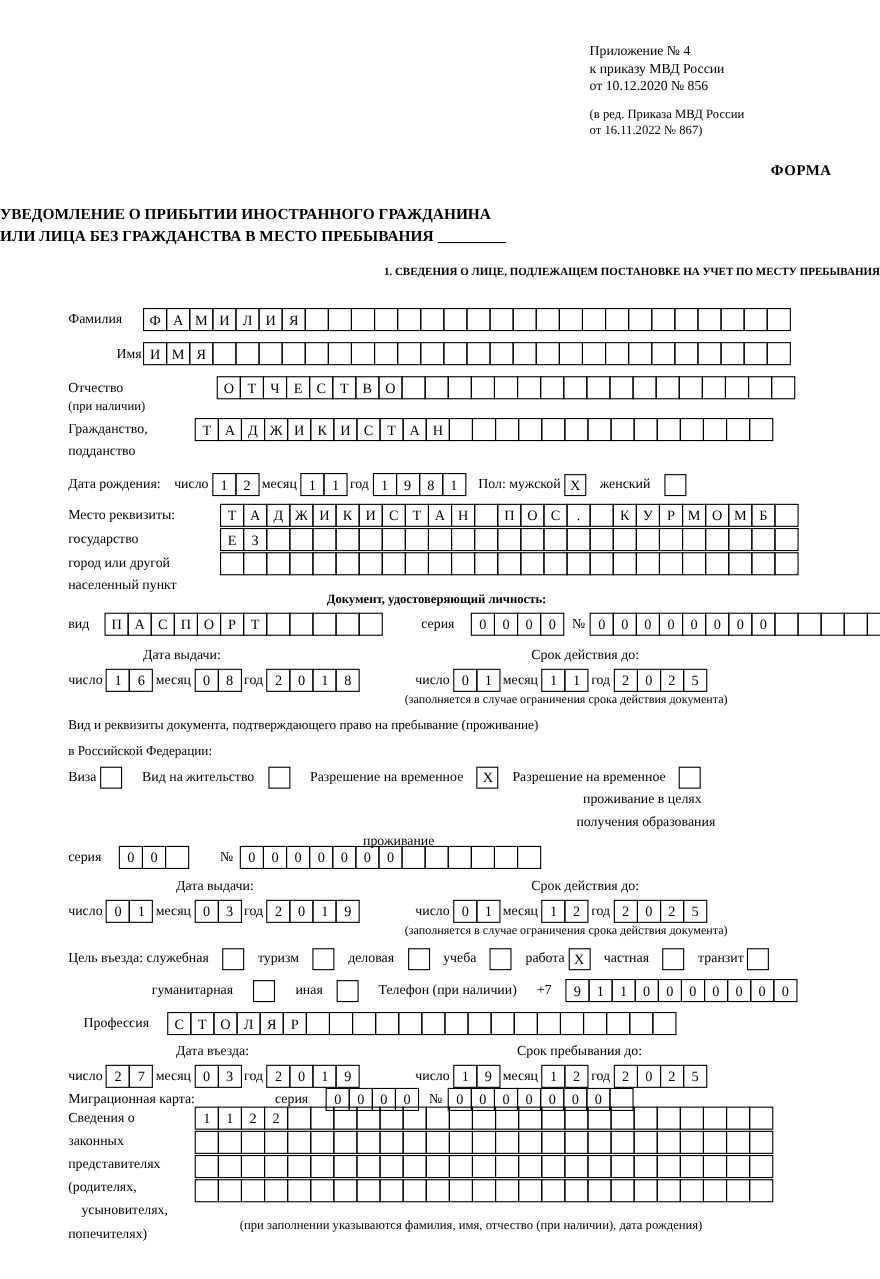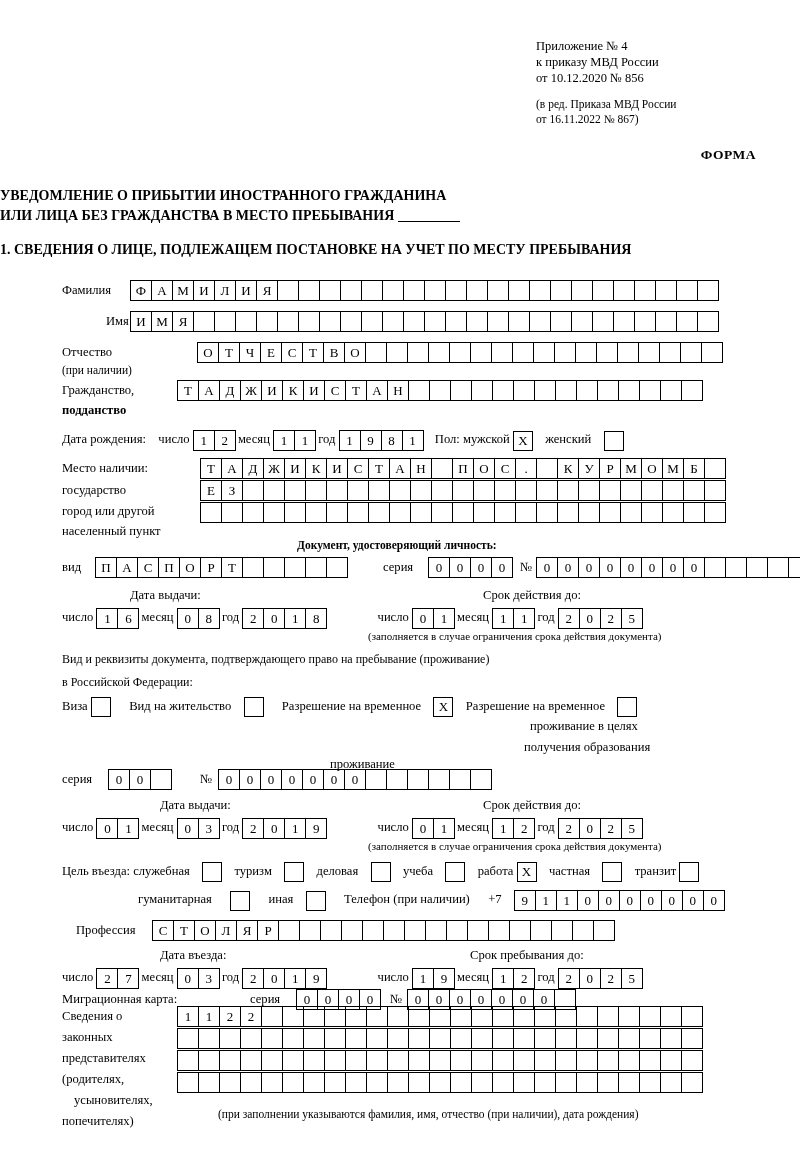--- a/index.html
+++ b/index.html
@@ -5,21 +5,21 @@
   html,body{margin:0;padding:0;background:#fff;}
   body{width:800px;height:1163px;font-family:"Liberation Serif", serif;color:#000;position:relative;overflow:hidden;}
   .page{width:800px;height:1027px;position:relative;padding:0;box-sizing:border-box;}
 
   .hdr{position:absolute;right:44px;top:38px;text-align:left;font-size:12.5px;line-height:16px;width:220px;}
   .hdr .blk2{margin-top:11px;font-size:11.5px;line-height:15px;}
   .forma{position:absolute;right:44px;top:147px;font-weight:bold;font-size:13.5px;letter-spacing:.5px;}
 
   .title{position:absolute;left:0;right:0;top:186px;font-weight:bold;font-size:14px;line-height:20px;}
   .title .ln2 u{text-decoration:none;border-bottom:1px solid #000;display:inline-block;width:62px;height:14px;vertical-align:-2px;}
-  .sect1{position:absolute;left:0;right:0;top:242px;text-align:left;font-weight:bold;font-size:14px;}
+  .sect1{position:absolute;left:0;right:0;top:242px;text-align:right;font-weight:bold;font-size:10px;}
 
   .row{position:absolute;font-size:12.6px;}
   .small{font-size:11.5px;}
   .bold{font-weight:bold;}
 
   .cells{display:flex;}
   .c{width:22px;height:21px;border:1px solid #000;box-sizing:border-box;margin-right:-1px;
      display:flex;align-items:center;justify-content:center;font-size:13px;font-family:"Liberation Serif",serif;}
   .box{width:20px;height:20px;border:1px solid #000;box-sizing:border-box;display:inline-flex;align-items:center;justify-content:center;font-size:13px;vertical-align:middle;}
   .inl{display:inline-flex;vertical-align:middle;}
@@ -137,21 +137,21 @@
       <div class="c"></div>
       <div class="c"></div>
       <div class="c"></div>
       <div class="c"></div>
       <div class="c"></div>
       <div class="c"></div>
       <div class="c"></div>
     </div>
 
   <div class="row" style="left:62px;top:383px;">Гражданство,</div>
-  <div class="row" style="left:62px;top:403px;font-weight:bold;">подданство</div>
+  <div class="row" style="left:62px;top:403px;">подданство</div>
   <div class="row cells" id="citizenship-cells" style="left:177px;top:380px;">
       <div class="c">Т</div>
       <div class="c">А</div>
       <div class="c">Д</div>
       <div class="c">Ж</div>
       <div class="c">И</div>
       <div class="c">К</div>
       <div class="c">И</div>
       <div class="c">С</div>
       <div class="c">Т</div>
@@ -195,21 +195,21 @@
       </span>
     <span class="gap"></span>
     <span>Пол: мужской</span>
     <span class="box">X</span>
     <span class="gap"></span>
     <span>женский</span>
     <span class="gap"></span>
     <span class="box"></span>
   </div>
 
-  <div class="row" style="left:62px;top:461px;">Место наличии:</div>
+  <div class="row" style="left:62px;top:461px;">Место реквизиты:</div>
   <div class="row" style="left:62px;top:483px;">государство</div>
   <div class="row" style="left:62px;top:504px;">город или другой</div>
   <div class="row" style="left:62px;top:524px;">населенный пункт</div>
   <div class="row cells" id="bp1" style="left:200px;top:458px;">
       <div class="c">Т</div>
       <div class="c">А</div>
       <div class="c">Д</div>
       <div class="c">Ж</div>
       <div class="c">И</div>
       <div class="c">К</div>

